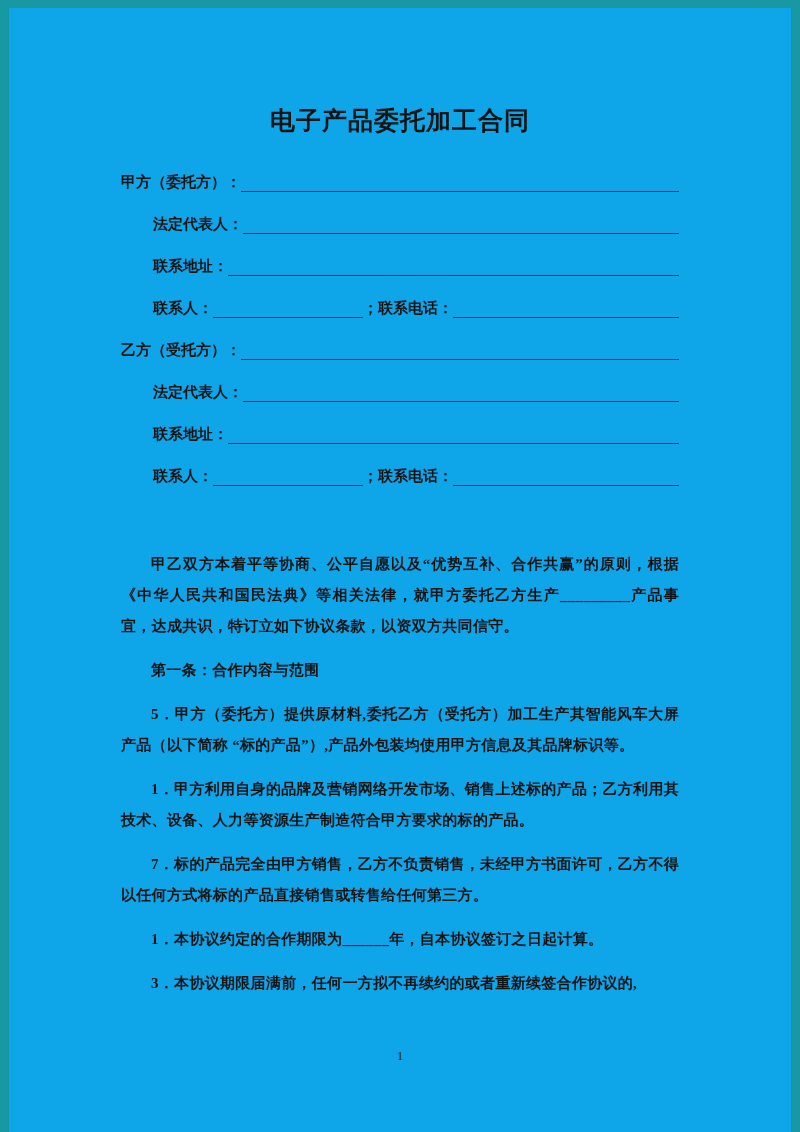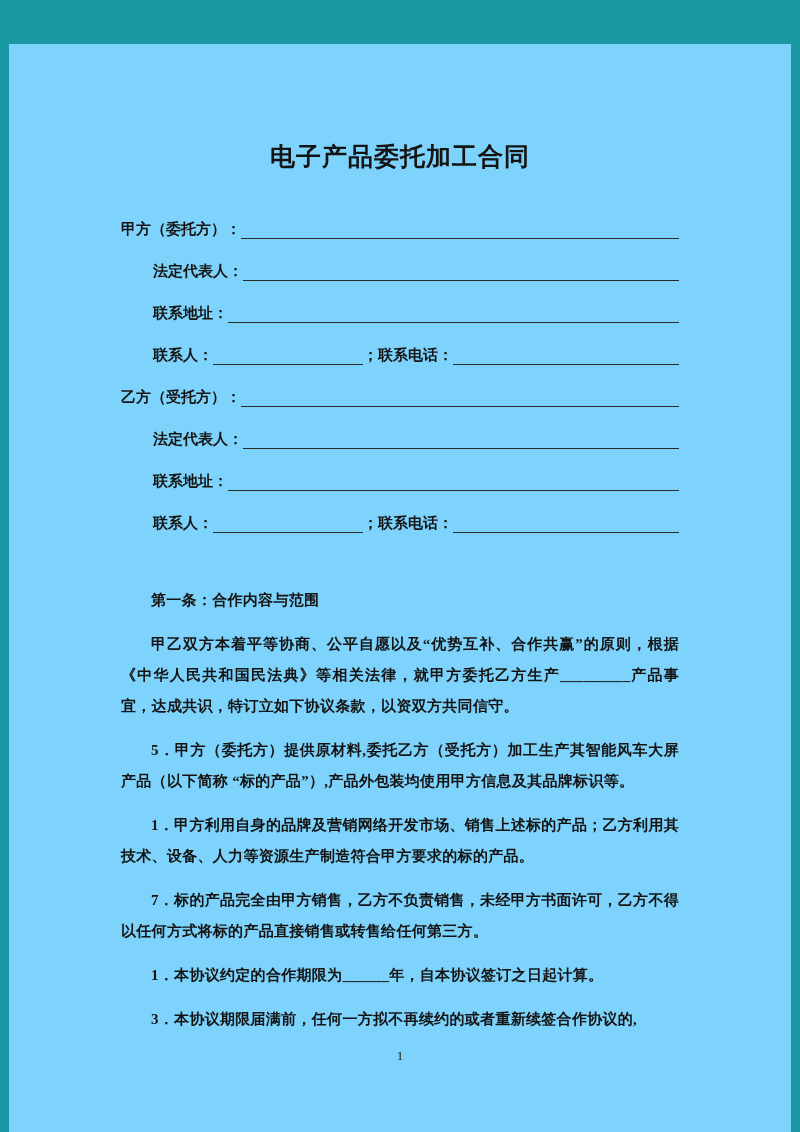--- a/index.html
+++ b/index.html
@@ -5,39 +5,38 @@
   * { box-sizing: border-box; margin: 0; padding: 0; }
   html, body {
     width: 800px; height: 1132px;
     font-family: "Liberation Serif", "DejaVu Serif", serif;
   }
   body { position: relative; background: #1798a2; overflow: hidden; }
 
   .page {
     position: absolute;
     top: 8px; left: 9px; right: 9px; bottom: 0;
-    background: #7dd3fc;
+    background: #0ea5e9;
     color: #141414;
     padding: 96px 112px 0 112px;
-    margin-top: 36px;
   }
 
   .doc-title {
     text-align: center;
     font-size: 25px;
     font-weight: 700;
     letter-spacing: 1px;
     margin-bottom: 24px;
     white-space: nowrap;
   }
 
   .form-section { width: 100%; }
   .form-row {
     display: flex;
-    align-items: flex-end;
+    align-items: center;
     height: 42px;
     font-size: 15px;
     font-weight: 700;
   }
   .form-row.indent { padding-left: 32px; }
   .form-row .label {
     white-space: nowrap;
     line-height: 20px;
   }
   .blank {
@@ -124,22 +123,22 @@
     <div class="form-row indent">
       <span class="label">联系人：</span>
       <span class="blank fixed"></span>
       <span class="label">；联系电话：</span>
       <span class="blank flex"></span>
     </div>
 
   </div>
 
   <div class="body-section">
+    <p class="para">甲乙双方本着平等协商、公平自愿以及“优势互补、合作共赢”的原则，根据《中华人民共和国民法典》等相关法律，就甲方委托乙方生产_________产品事宜，达成共识，特订立如下协议条款，以资双方共同信守。</p>
     <p class="para heading">第一条：合作内容与范围</p>
-    <p class="para">甲乙双方本着平等协商、公平自愿以及“优势互补、合作共赢”的原则，根据《中华人民共和国民法典》等相关法律，就甲方委托乙方生产_________产品事宜，达成共识，特订立如下协议条款，以资双方共同信守。</p>
     <p class="para">5．甲方（委托方）提供原材料,委托乙方（受托方）加工生产其智能风车大屏产品（以下简称 “标的产品”）,产品外包装均使用甲方信息及其品牌标识等。</p>
     <p class="para">1．甲方利用自身的品牌及营销网络开发市场、销售上述标的产品；乙方利用其技术、设备、人力等资源生产制造符合甲方要求的标的产品。</p>
     <p class="para">7．标的产品完全由甲方销售，乙方不负责销售，未经甲方书面许可，乙方不得以任何方式将标的产品直接销售或转售给任何第三方。</p>
     <p class="para">1．本协议约定的合作期限为______年，自本协议签订之日起计算。</p>
     <p class="para">3．本协议期限届满前，任何一方拟不再续约的或者重新续签合作协议的,</p>
   </div>
 
   <div class="page-number">1</div>
 
 </div>

